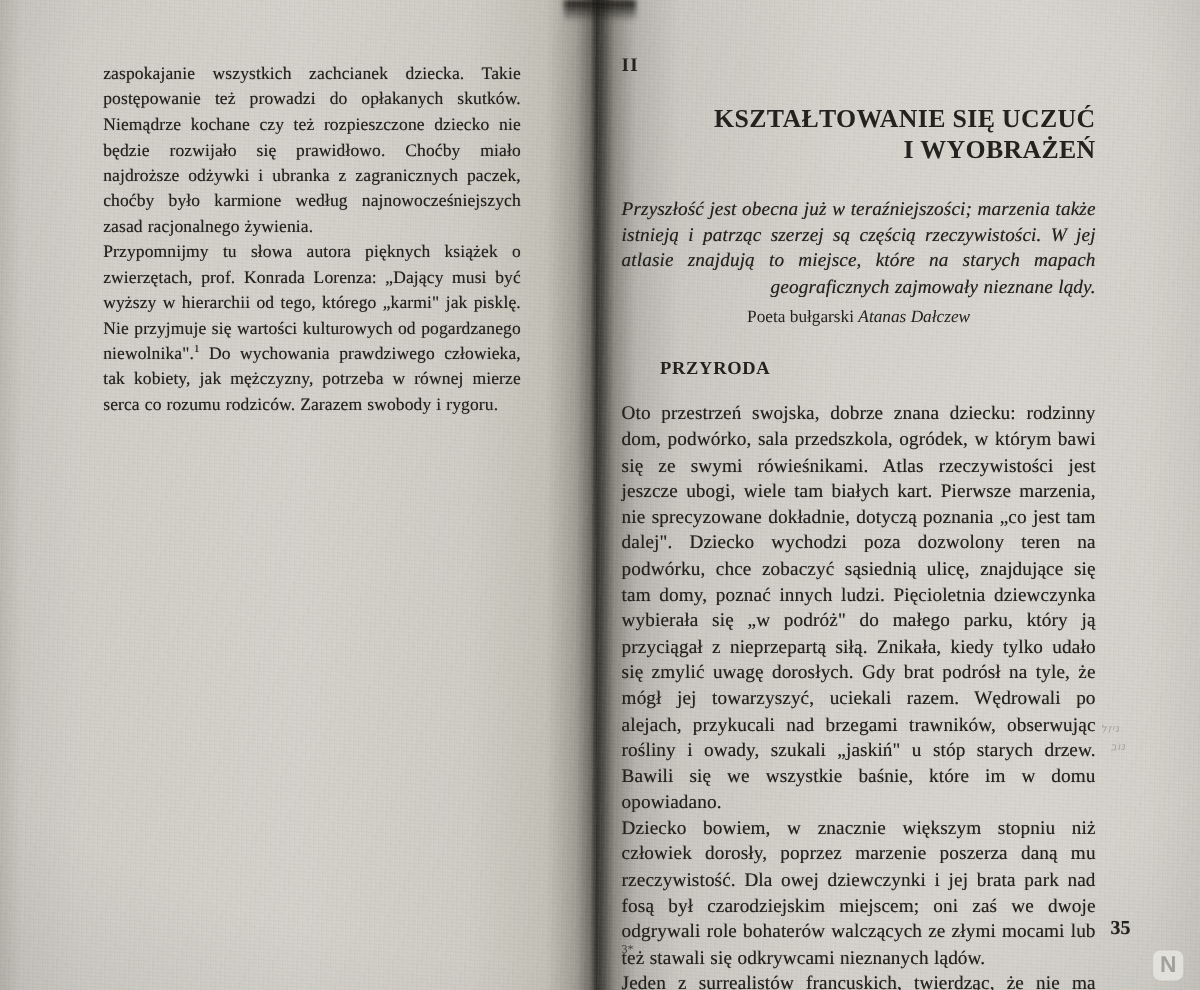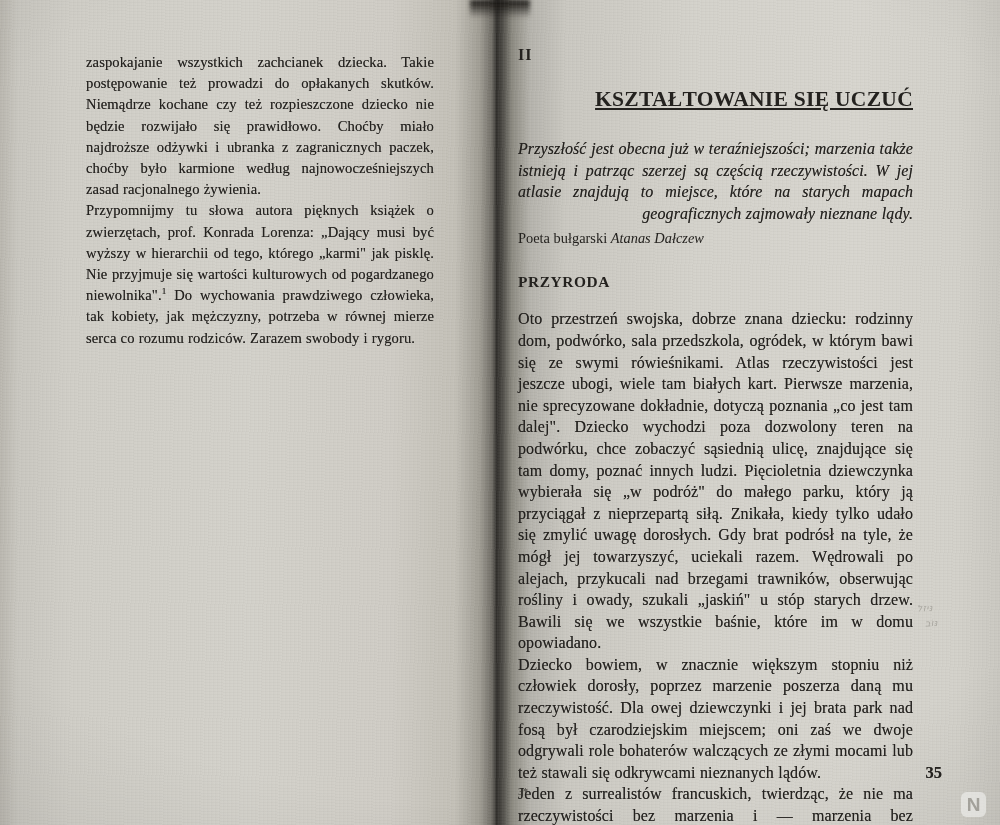--- a/index.html
+++ b/index.html
@@ -107,43 +107,44 @@
     margin-bottom: 22px;
   }
   .chapter-title {
     text-align: right;
     font-weight: bold;
     font-size: 21.5px;
     line-height: 26px;
     letter-spacing: .3px;
     margin-bottom: 26px;
   }
-  .chapter-title .tline { display: block; text-decoration: underline; }
+  .chapter-title .tline { display: block; }
 
   .epigraph {
     font-style: italic;
     font-size: 15px;
     line-height: 21.5px;
     text-align: justify;
     text-align-last: right;
     margin-bottom: 4px;
   }
   .epigraph-source {
-    text-align: left;
+    text-align: center;
     font-size: 14.4px;
     line-height: 21px;
     margin-bottom: 24px;
   }
   .epigraph-source .author { font-style: italic; }
 
   .section-heading {
     font-weight: bold;
     font-size: 15.4px;
     letter-spacing: .6px;
     margin-bottom: 17px;
+    margin-left: 32px;
   }
 
   sup.fn {
     font-size: 9px;
     vertical-align: super;
     line-height: 0;
   }
 
   
   .folio {
@@ -226,20 +227,21 @@
     <p>zaspokajanie wszystkich zachcianek dziecka. Takie postępowanie też prowadzi do opłakanych skutków. Niemądrze kochane czy też rozpieszczone dziecko nie będzie rozwijało się prawidłowo. Choćby miało najdroższe odżywki i ubranka z zagranicznych paczek, choćby było karmione według najnowocześniejszych zasad racjonalnego żywienia.</p>
     <p><span>Przypomnijmy tu słowa autora pięknych książek o zwierzętach, prof. Konrada Lorenza: „Dający musi być wyższy w hierarchii od tego, którego „karmi" jak pisklę. Nie przyjmuje się wartości kulturowych od pogardzanego niewolnika".</span><sup class="fn">1</sup> <span>Do wychowania prawdziwego człowieka, tak kobiety, jak mężczyzny, potrzeba w równej mierze serca co rozumu rodziców. Zarazem swobody i rygoru.</span></p>
   </div>
 
   <div class="col col-right">
 
     <div class="chapter-num">II</div>
 
     <div class="chapter-title">
       <span class="tline">KSZTAŁTOWANIE SIĘ UCZUĆ</span>
+      <span class="tline">I WYOBRAŻEŃ</span>
     </div>
 
     <p class="epigraph">Przyszłość jest obecna już w teraźniejszości; marzenia także istnieją i patrząc szerzej są częścią rzeczywistości. W jej atlasie znajdują to miejsce, które na starych mapach geograficznych zajmowały nieznane lądy.</p>
     <div class="epigraph-source"><span>Poeta bułgarski </span><span class="author">Atanas Dałczew</span></div>
 
     <div class="section-heading">PRZYRODA</div>
 
     <p>Oto przestrzeń swojska, dobrze znana dziecku: rodzinny dom, podwórko, sala przedszkola, ogródek, w którym bawi się ze swymi rówieśnikami. Atlas rzeczywistości jest jeszcze ubogi, wiele tam białych kart. Pierwsze marzenia, nie sprecyzowane dokładnie, dotyczą poznania „co jest tam dalej". Dziecko wychodzi poza dozwolony teren na podwórku, chce zobaczyć sąsiednią ulicę, znajdujące się tam domy, poznać innych ludzi. Pięcioletnia dziewczynka wybierała się „w podróż" do małego parku, który ją przyciągał z nieprzepartą siłą. Znikała, kiedy tylko udało się zmylić uwagę dorosłych. Gdy brat podrósł na tyle, że mógł jej towarzyszyć, uciekali razem. Wędrowali po alejach, przykucali nad brzegami trawników, obserwując rośliny i owady, szukali „jaskiń" u stóp starych drzew. Bawili się we wszystkie baśnie, które im w domu opowiadano.</p>
     <p>Dziecko bowiem, w znacznie większym stopniu niż człowiek dorosły, poprzez marzenie poszerza daną mu rzeczywistość. Dla owej dziewczynki i jej brata park nad fosą był czarodziejskim miejscem; oni zaś we dwoje odgrywali role bohaterów walczących ze złymi mocami lub też stawali się odkrywcami nieznanych lądów.</p>
     <p>Jeden z surrealistów francuskich, twierdząc, że nie ma rzeczywistości bez marzenia i — marzenia bez rzeczywistości, nawoływał: „Należałoby zwiększyć dozę marzenia, aby uczynić rzeczywistość godną pożądania, eliminując w ten sposób lub przekształcając elementy sprawiające niezadowolenie". Człowiek dorosły dokonuje</p>

